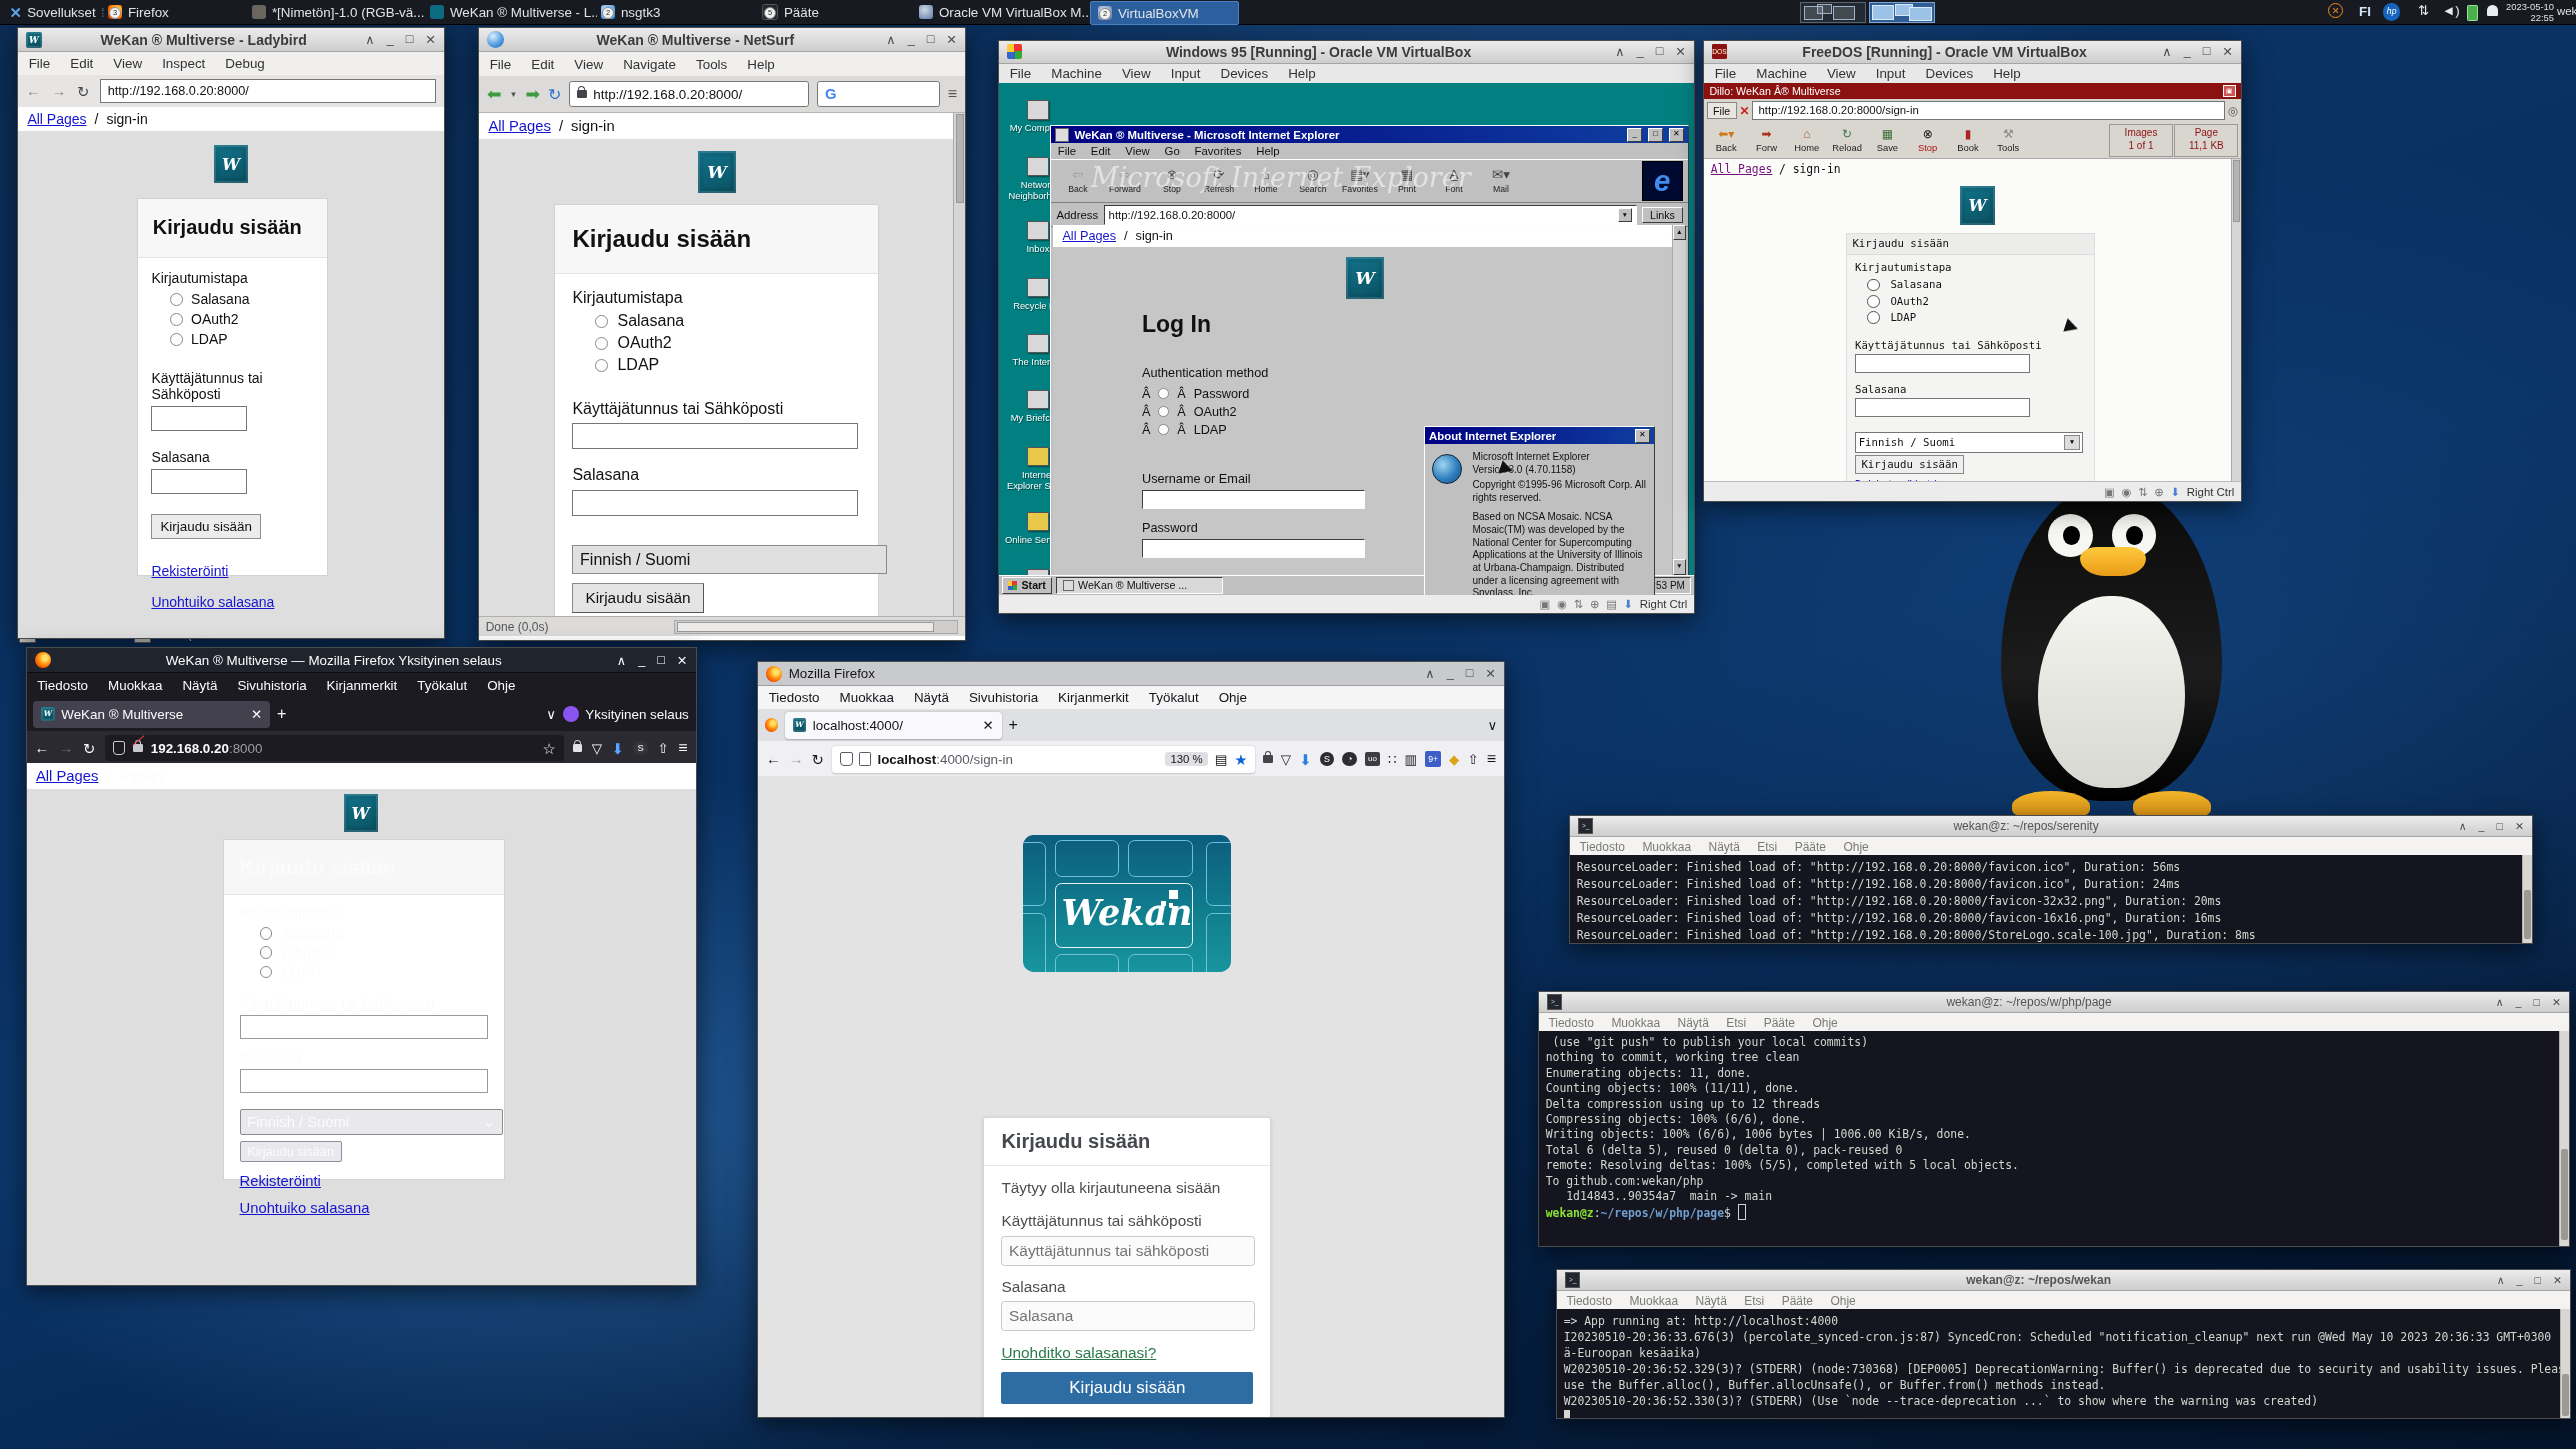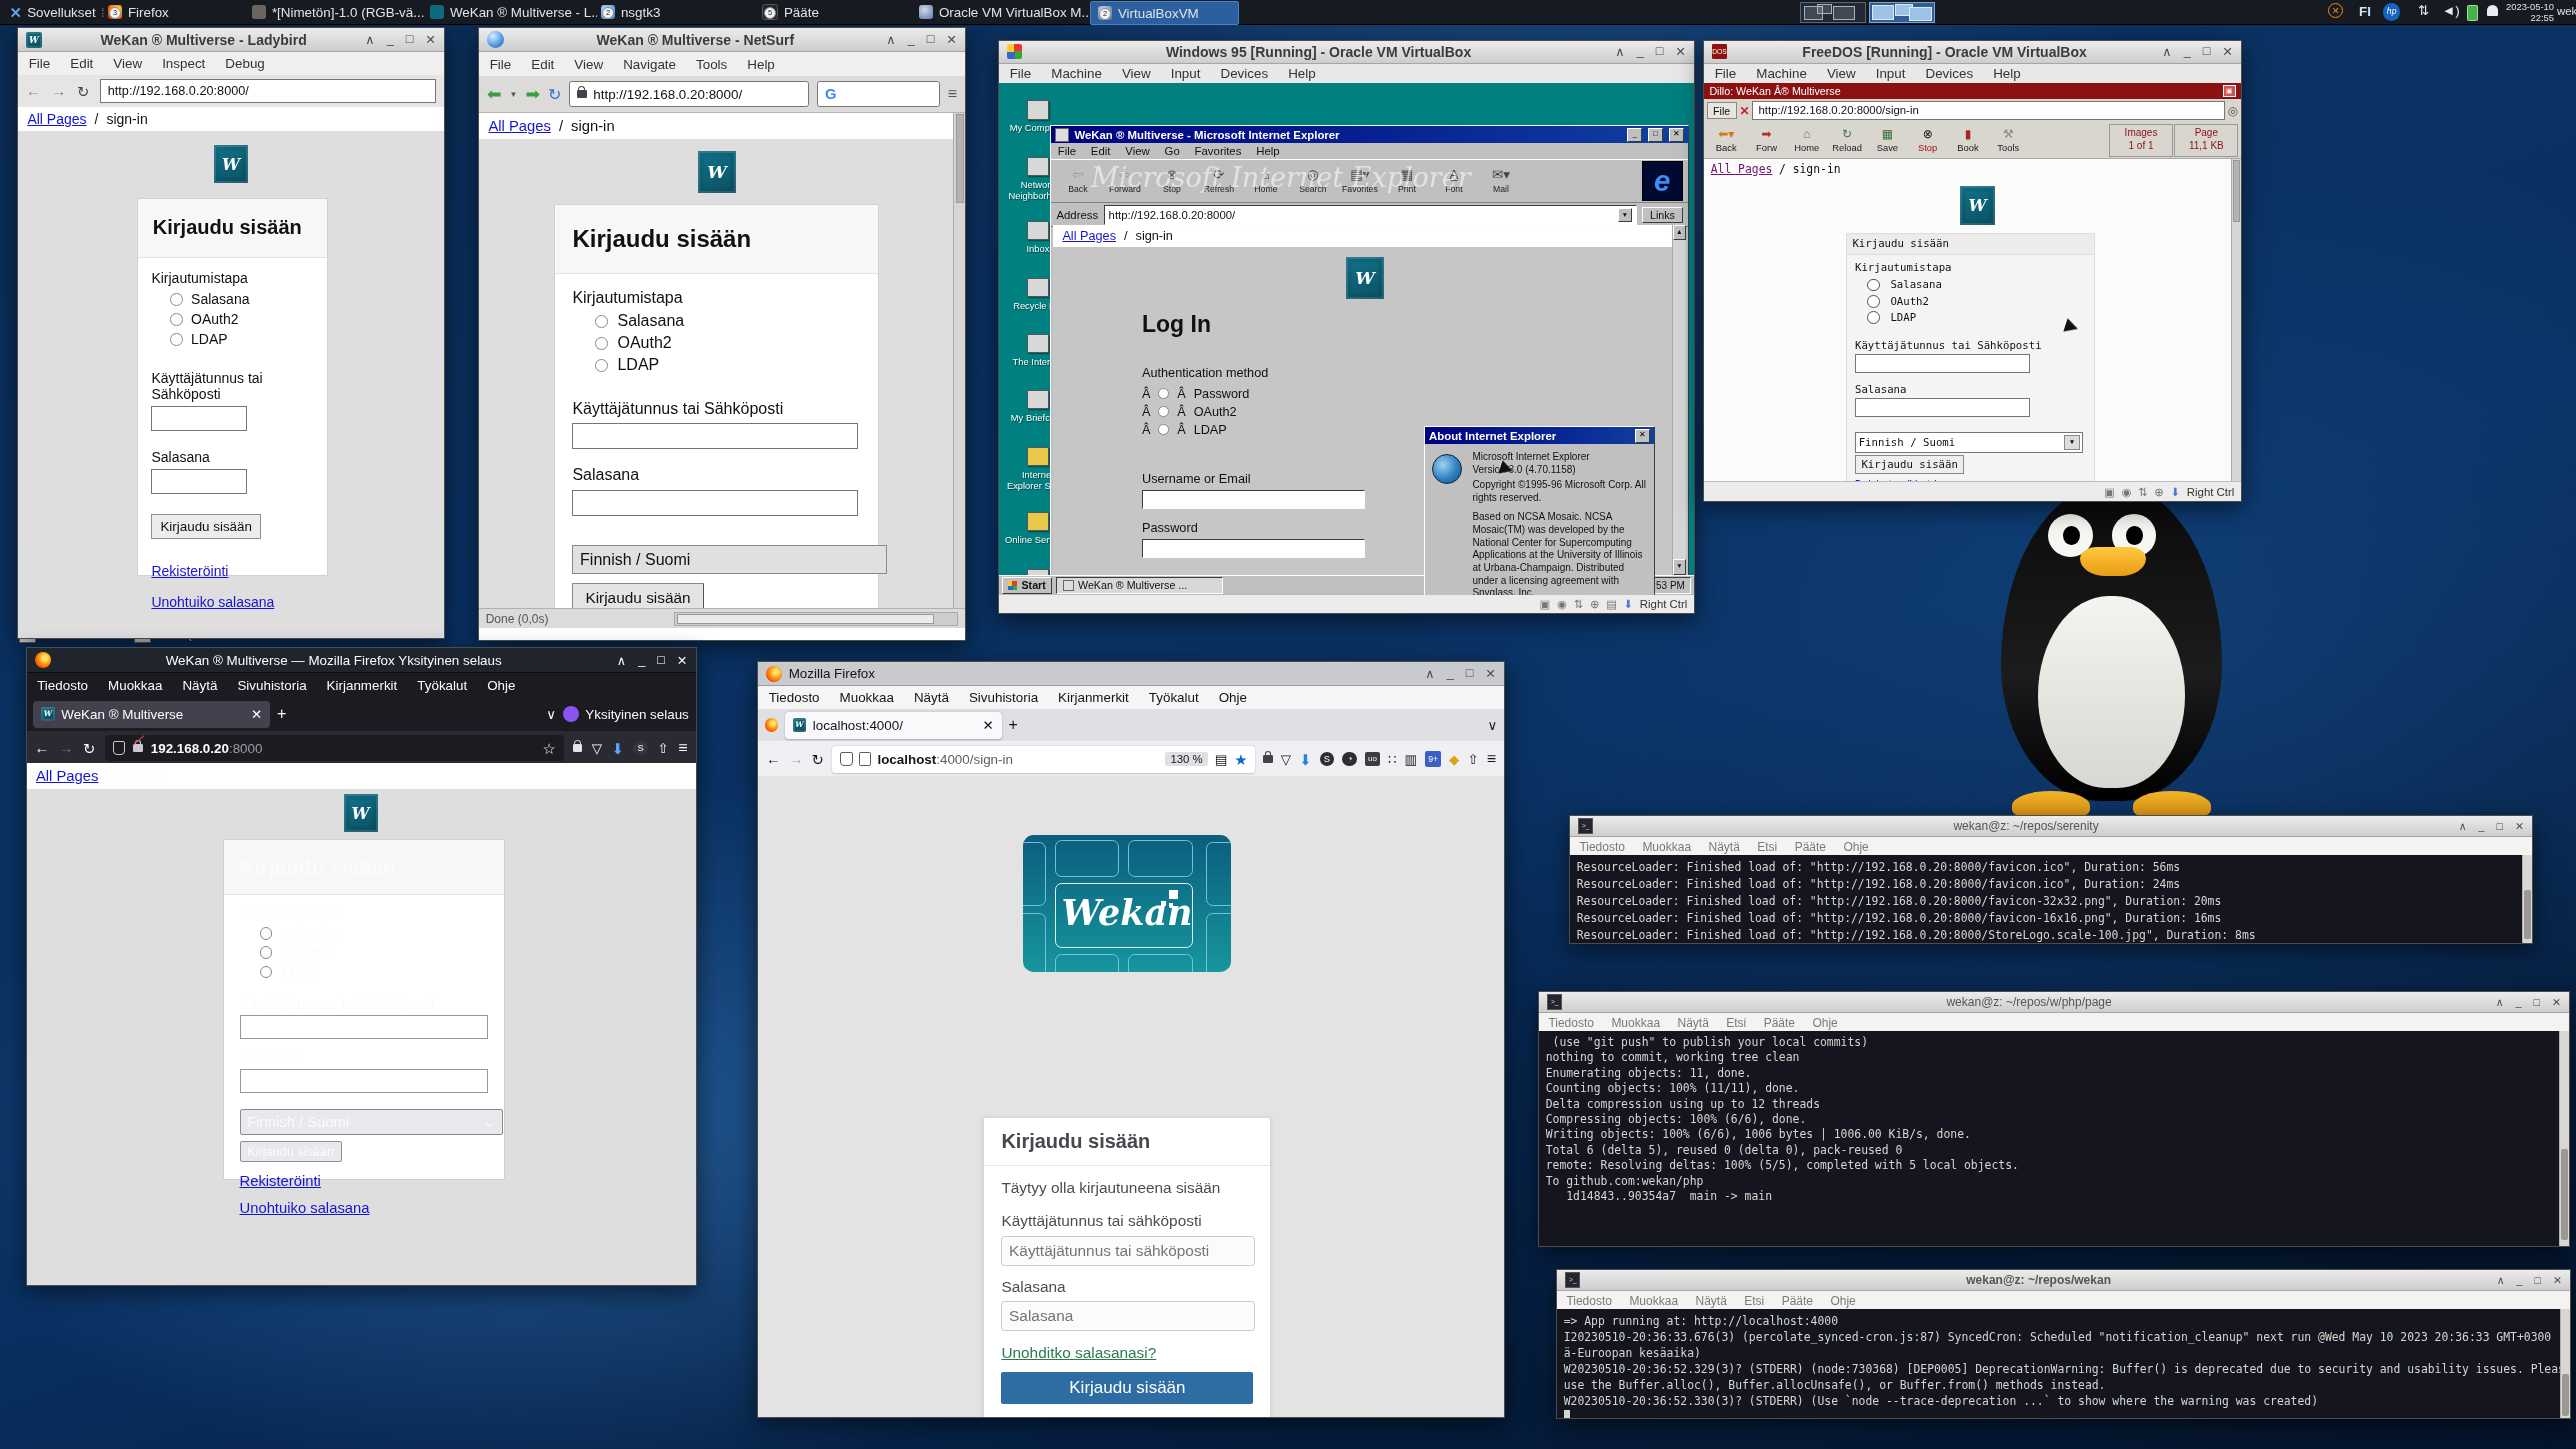--- a/index.html
+++ b/index.html
@@ -323,21 +323,21 @@
           <span>Finnish / Suomi</span>
         </div>
         <div style="margin-top:14.8px"><span style="border:0.7px solid #8a8a8a;border-bottom-color:#555;border-right-color:#555;background:#e4e4e4;padding:5.4px 12px;font-size:15.4px">Kirjaudu sisään</span></div>
 
       </div>
     </div>
   </div>
   <div class="vscroll" style="right:0;top:85px;bottom:19px;width:10.7px">
       <span class="th" style="top:1.3px;height:87px"></span>
     </div>
-  <div class="abs flex" style="left:0;right:0;bottom:12px;height:19px;background:#dcdbda;border-top:0.7px solid #b0b0b0;padding:0 6.7px;justify-content:space-between">
+  <div class="abs flex" style="left:0;right:0;bottom:4px;height:19px;background:#dcdbda;border-top:0.7px solid #b0b0b0;padding:0 6.7px;justify-content:space-between">
     <span style="font-size:12px;color:#555">Done (0,0s)</span>
     <div style="width:282px;height:12px;background:#cfcecd;border:0.7px solid #aaa;position:relative">
         <span style="position:absolute;left:1.3px;top:1.3px;width:255px;height:8px;background:#ecebe9;border:0.7px solid #999"></span>
       </div>
   </div>
 </div>
 
 <div class="win" style="left:998px;top:40px;width:695px;height:572px;background:#c9c9c9">
   <div class="lt-title" style="height:21.5px">
     <span style="width:14.8px;height:14.8px;background:conic-gradient(#e33 0 25%,#3a3 0 50%,#36c 0 75%,#fc3 0 100%);border-radius:2px"></span>
@@ -925,20 +925,21 @@
     <div class="tline" style="line-height:15.4px">nothing to commit, working tree clean</div>
     <div class="tline" style="line-height:15.4px">Enumerating objects: 11, done.</div>
     <div class="tline" style="line-height:15.4px">Counting objects: 100% (11/11), done.</div>
     <div class="tline" style="line-height:15.4px">Delta compression using up to 12 threads</div>
     <div class="tline" style="line-height:15.4px">Compressing objects: 100% (6/6), done.</div>
     <div class="tline" style="line-height:15.4px">Writing objects: 100% (6/6), 1006 bytes | 1006.00 KiB/s, done.</div>
     <div class="tline" style="line-height:15.4px">Total 6 (delta 5), reused 0 (delta 0), pack-reused 0</div>
     <div class="tline" style="line-height:15.4px">remote: Resolving deltas: 100% (5/5), completed with 5 local objects.</div>
     <div class="tline" style="line-height:15.4px">To github.com:wekan/php</div>
     <div class="tline" style="line-height:15.4px">   1d14843..90354a7  main -&gt; main</div>
+    <div class="tline" style="line-height:15.4px"><span class="tp-user">wekan@z</span><span>:</span><span class="tp-path">~/repos/w/php/page</span><span>$ </span><span class="cursor hollow"></span></div>
     <div class="tscroll">
         <span class="th" style="top:55%;height:42%"></span>
       </div>
   </div>
 </div>
 
 <div class="win" style="left:1556px;top:1269px;width:1013px;height:148px;z-index:9">
   <div class="lt-title" style="height:20px">
     <span style="width:13.4px;height:13.4px;background:#23262e;border:0.7px solid #555;color:#cfd4da;font-size:6.7px;display:flex;align-items:center;justify-content:center">&gt;_</span>
     <span class="t" style="font-weight:700;font-size:12px;color:#555">wekan@z: ~/repos/wekan</span>

